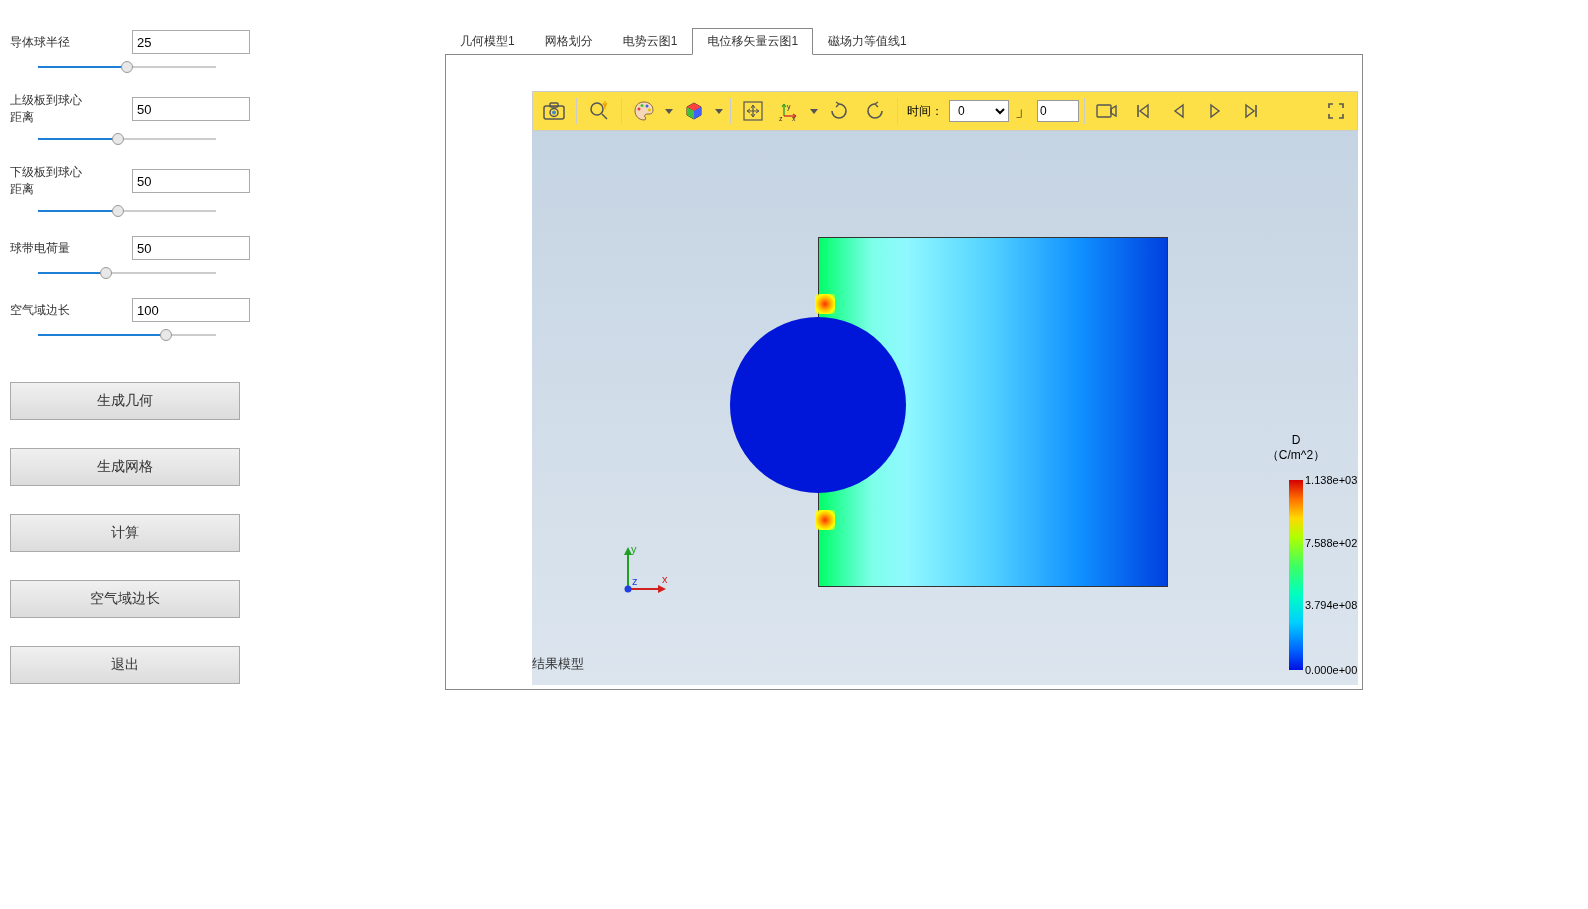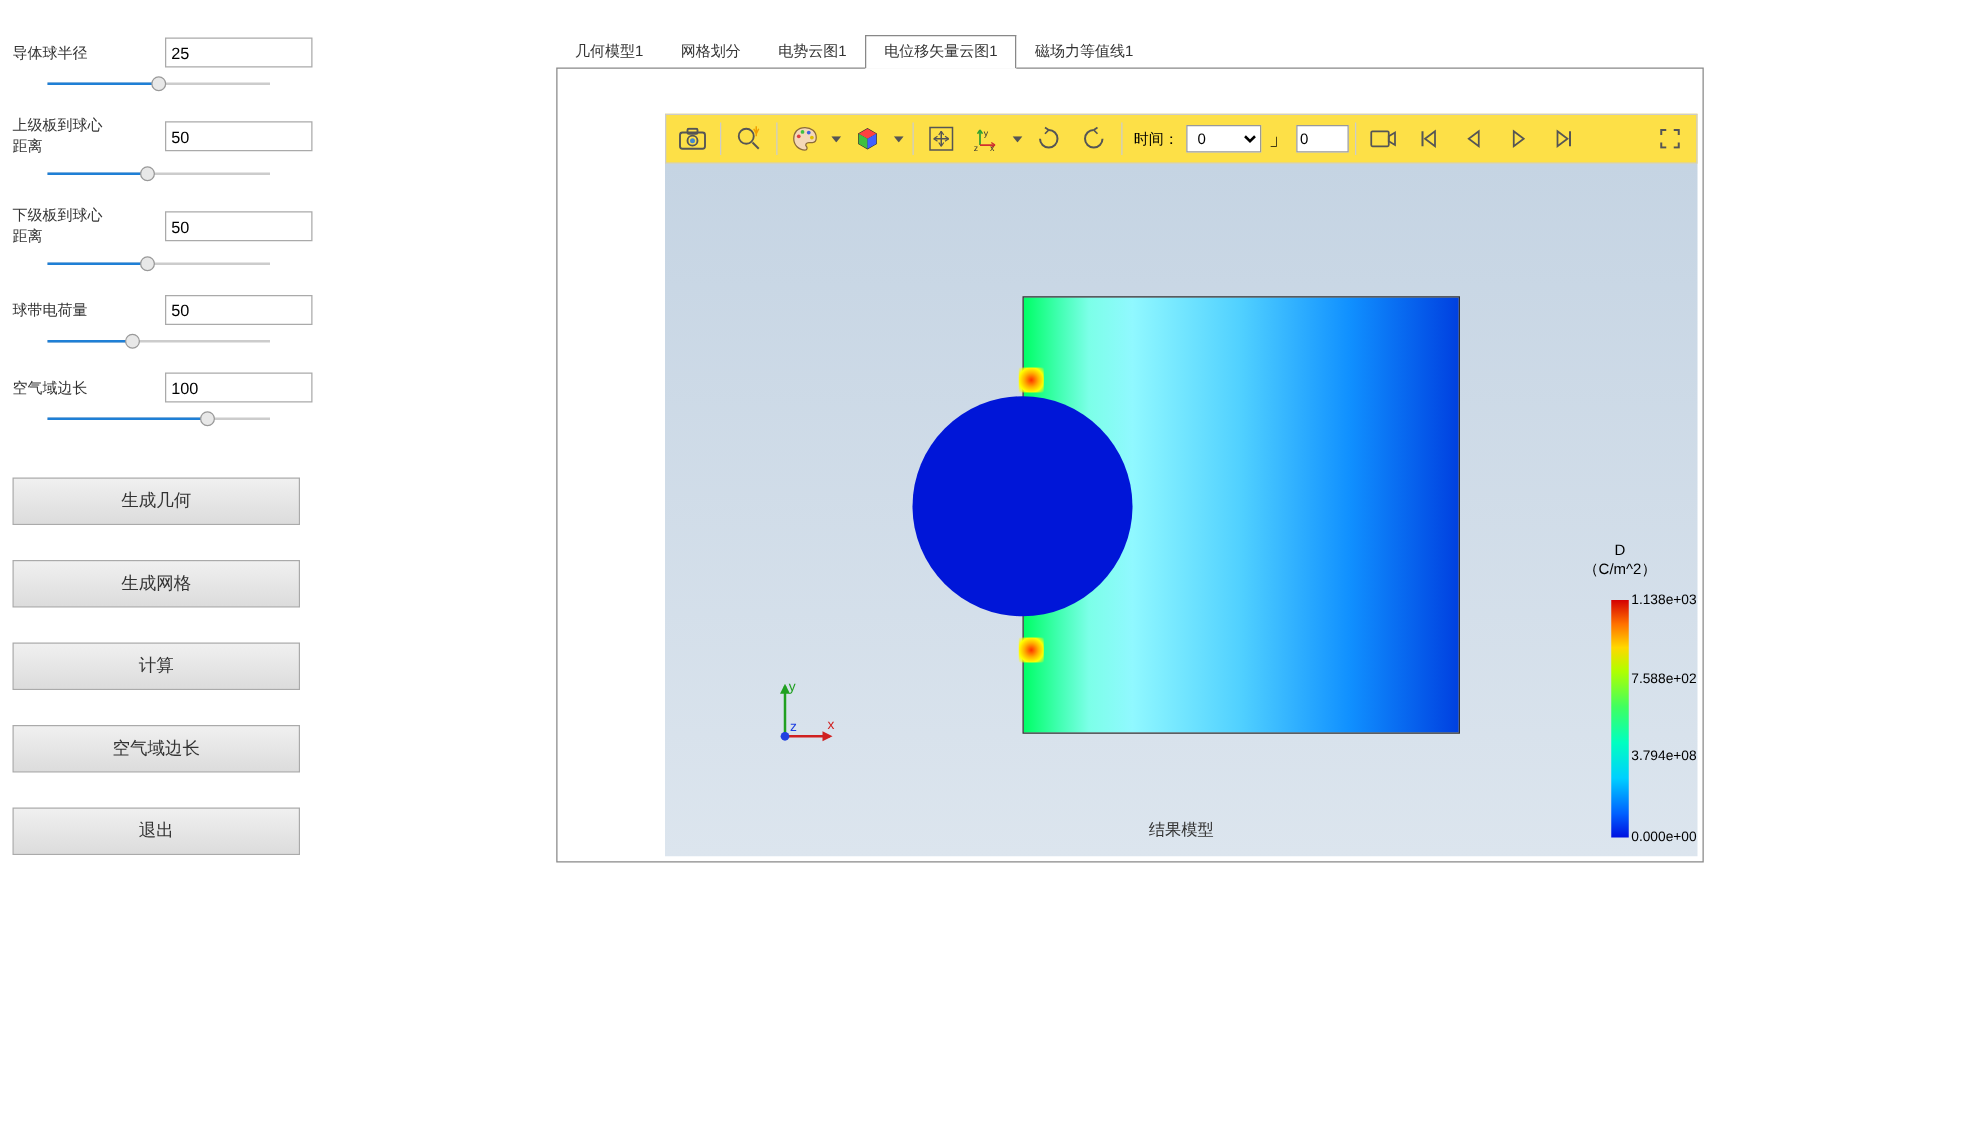--- a/index.html
+++ b/index.html
@@ -233,21 +233,21 @@
 .legend-tick {
   position: absolute;
   left: 16px;
   font-size: 11px;
   white-space: nowrap;
 }
 .result-label {
   position: absolute;
   left: 0; right: 0;
   bottom: 12px;
-  text-align: center;
+  text-align: left;
   font-size: 13px;
   color: #333;
 }
 svg { display: block; }
 </style>
 </head>
 <body>
 
 <div class="left-panel">
   <div id="params-container">

